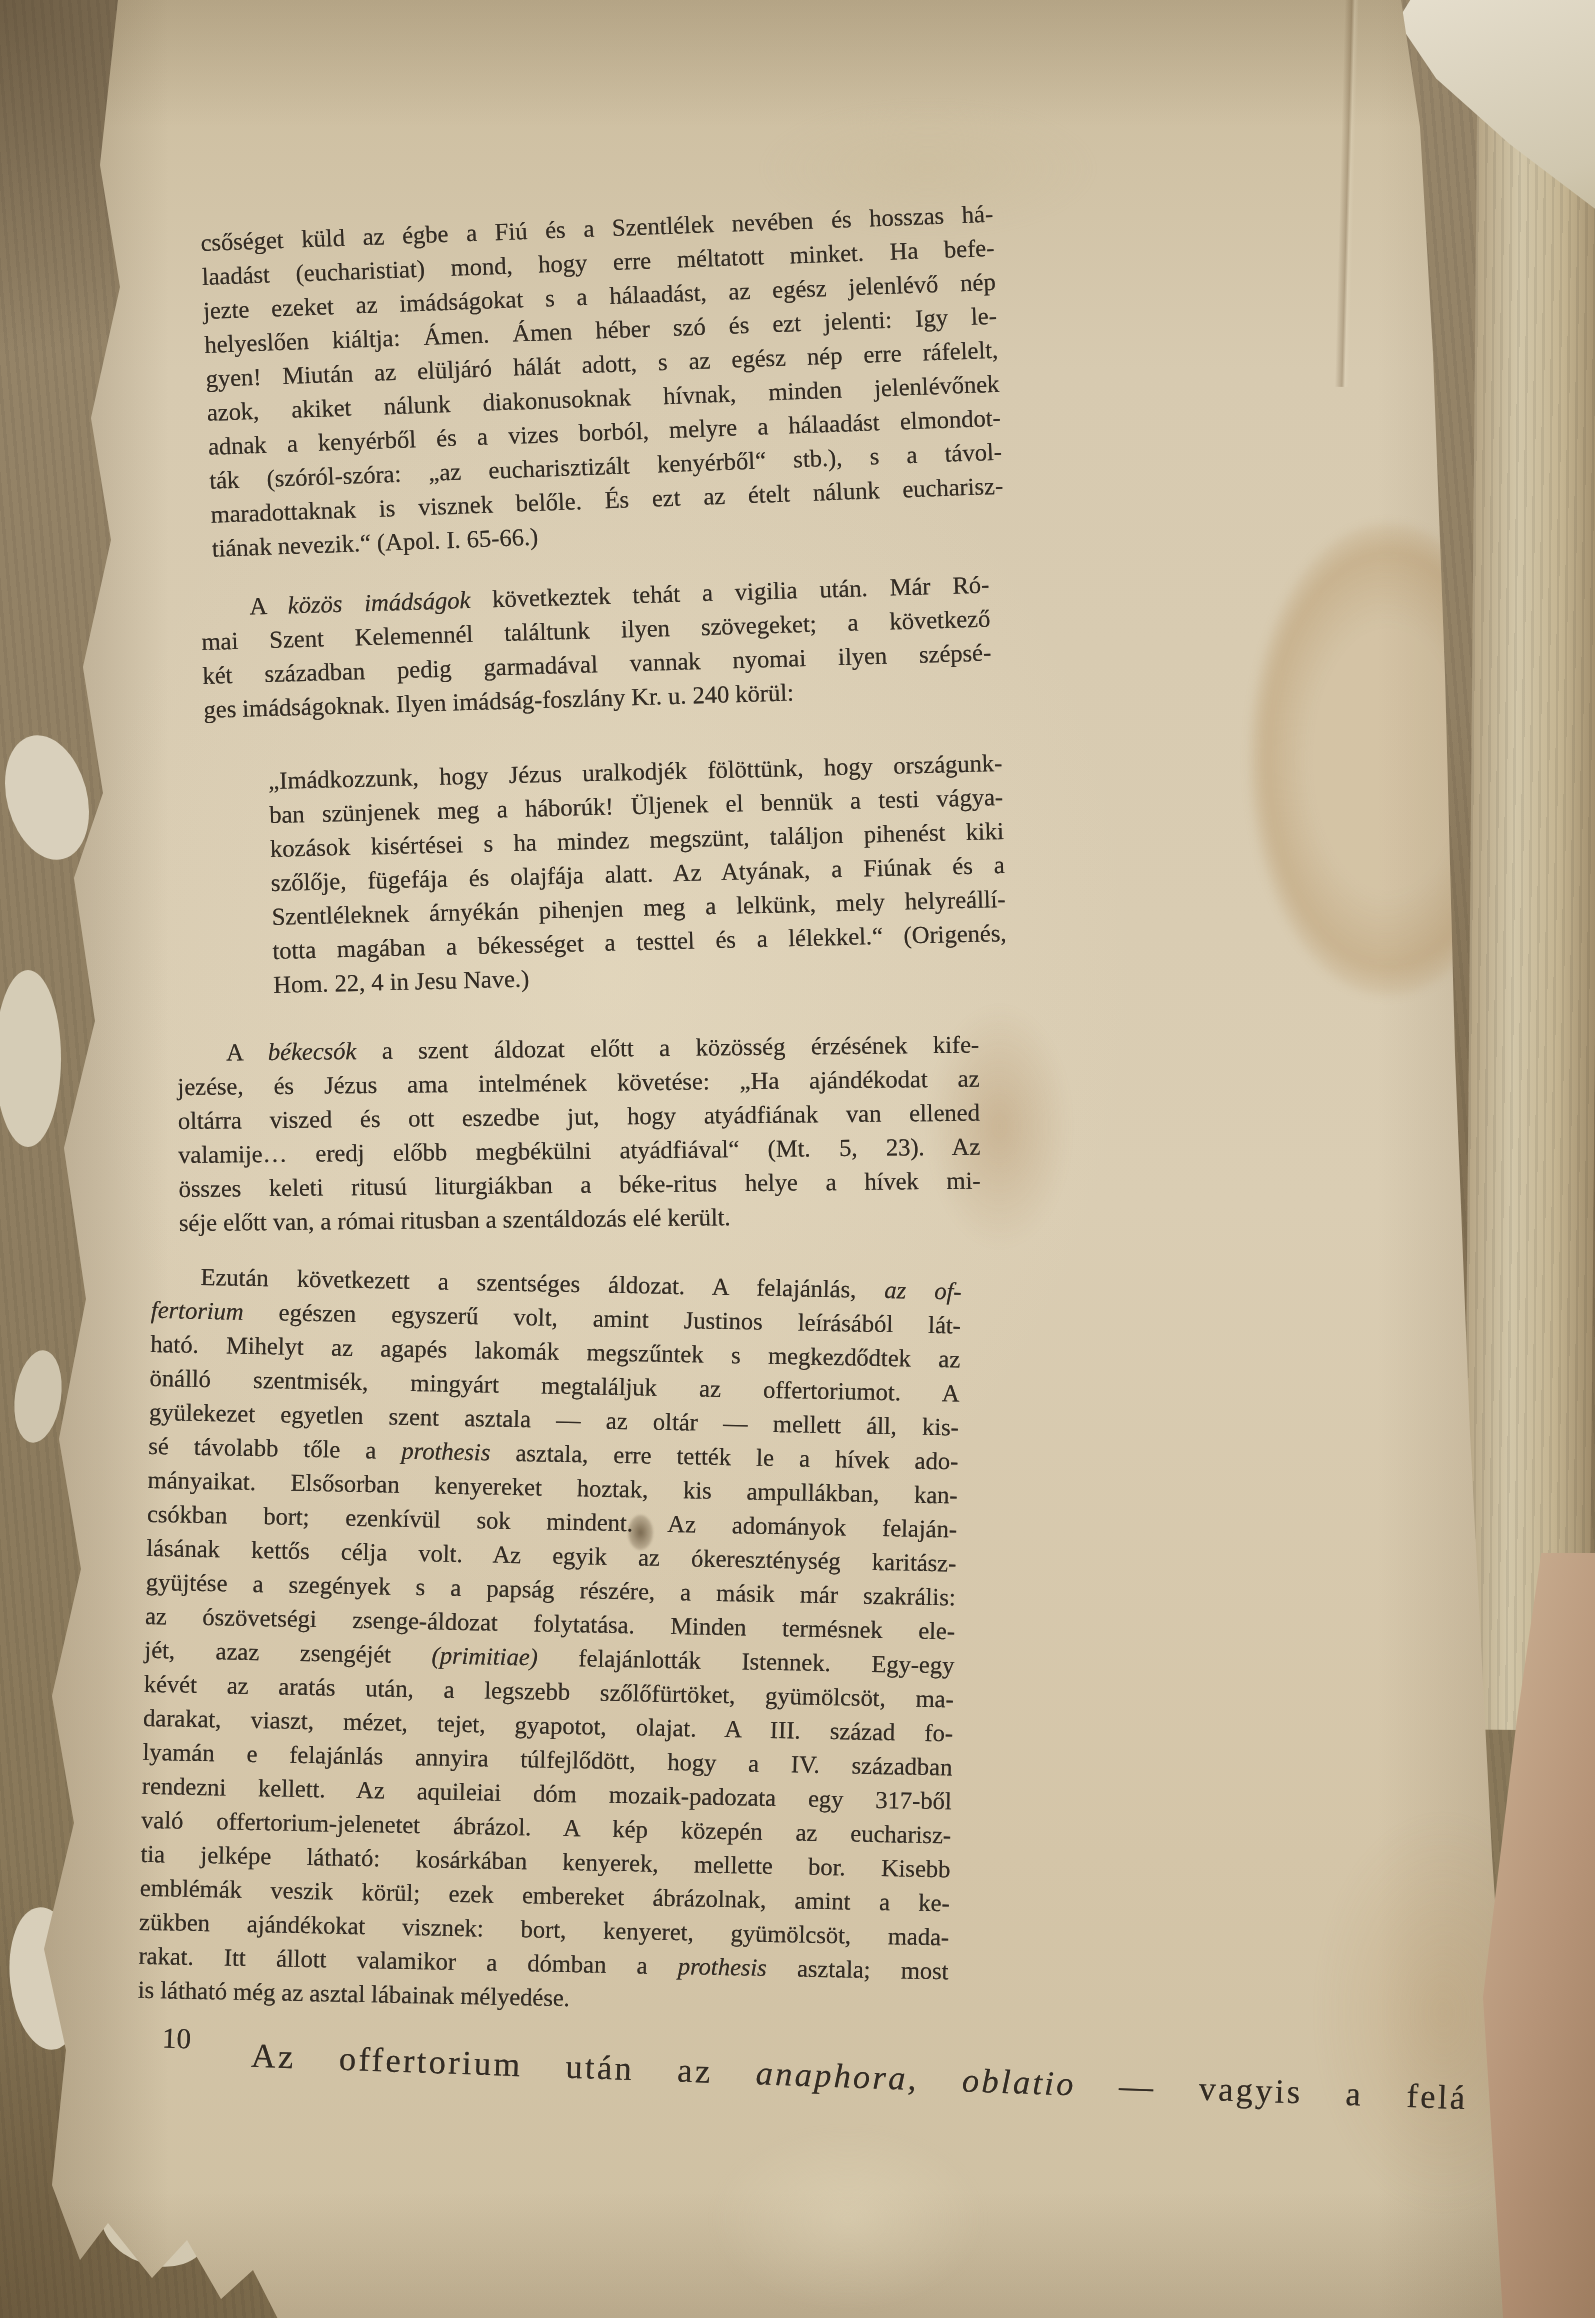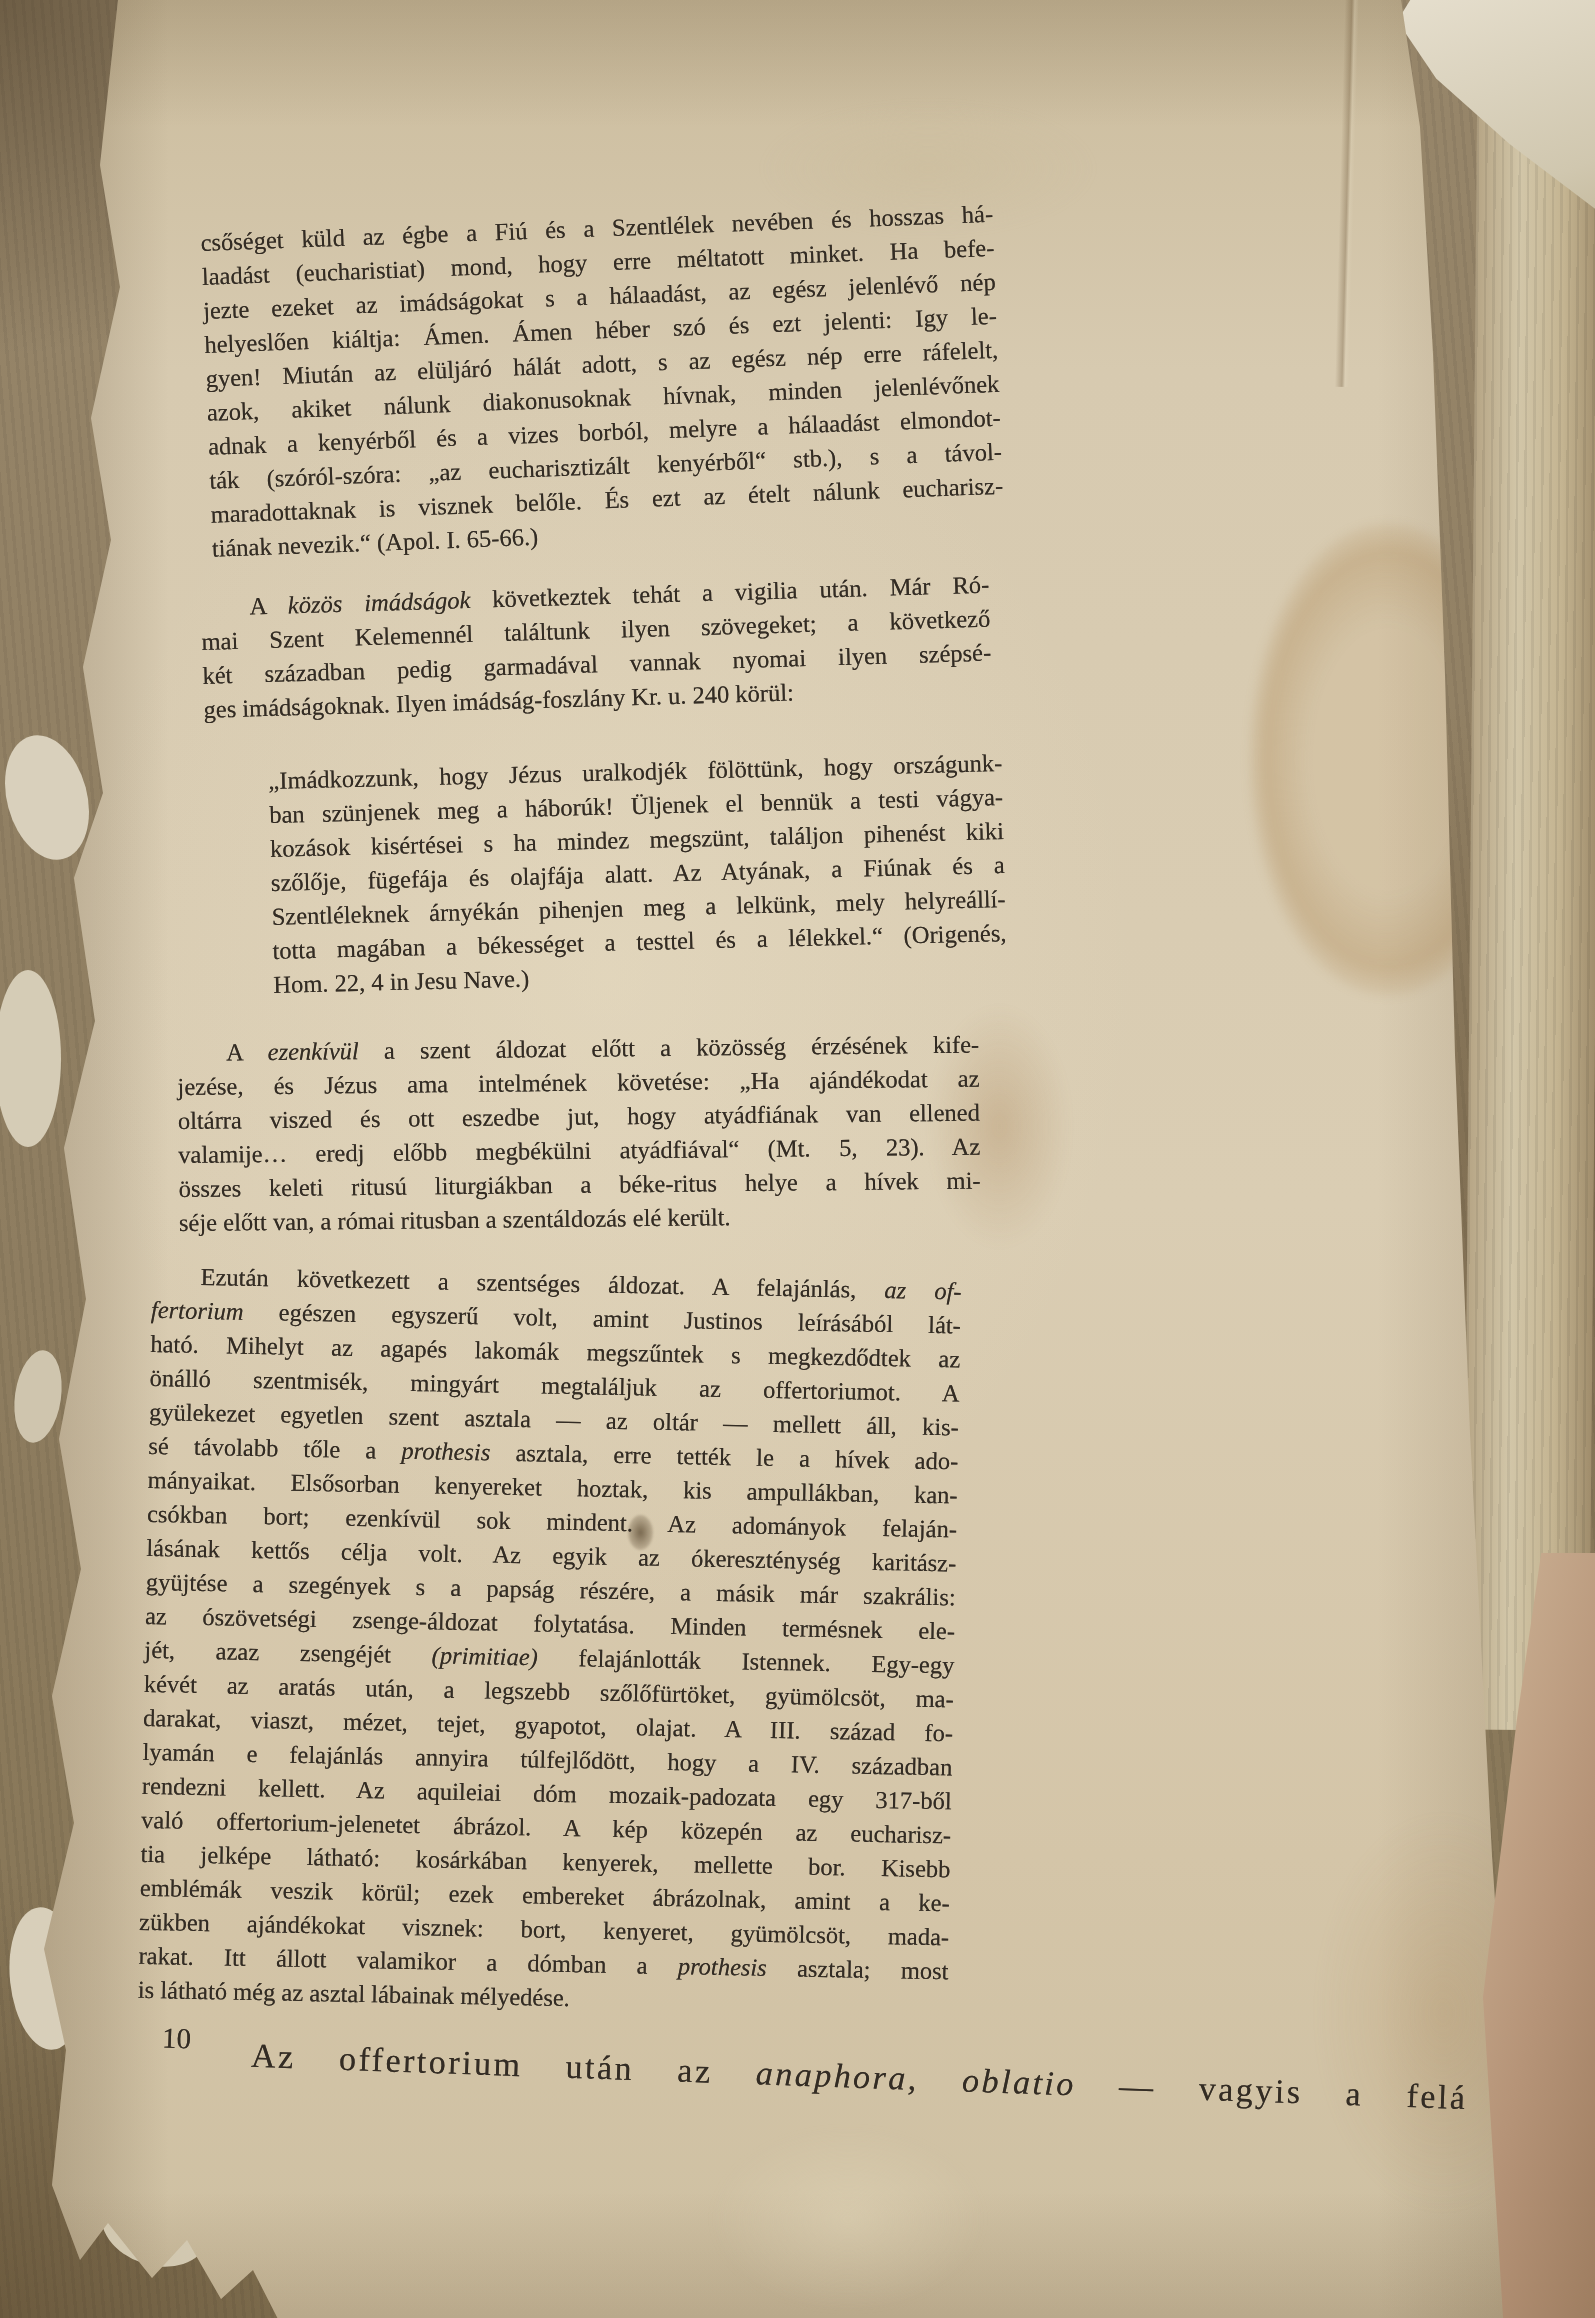--- a/index.html
+++ b/index.html
@@ -120,21 +120,21 @@
     <div class="para" id="q1">
         <div class="line"><span>„Imádkozzunk, hogy Jézus uralkodjék fölöttünk, hogy országunk-</span></div>
         <div class="line"><span>ban szünjenek meg a háborúk! Üljenek el bennük a testi vágya-</span></div>
         <div class="line"><span>kozások kisértései s ha mindez megszünt, találjon pihenést kiki</span></div>
         <div class="line"><span>szőlője, fügefája és olajfája alatt. Az Atyának, a Fiúnak és a</span></div>
         <div class="line"><span>Szentléleknek árnyékán pihenjen meg a lelkünk, mely helyreállí-</span></div>
         <div class="line"><span>totta magában a békességet a testtel és a lélekkel.“ (Origenés,</span></div>
         <div class="line"><span>Hom. 22, 4 in Jesu Nave.)</span></div>
       </div>
     <div class="para indent-first" id="p3">
-        <div class="line"><span>A </span><span class="em">ezenkívül</span><span> a szent áldozat előtt a közösség érzésének kife-</span></div>
+        <div class="line"><span>A </span><span class="em">békecsók</span><span> a szent áldozat előtt a közösség érzésének kife-</span></div>
         <div class="line"><span>jezése, és Jézus ama intelmének követése: „Ha ajándékodat az</span></div>
         <div class="line"><span>oltárra viszed és ott eszedbe jut, hogy atyádfiának van ellened</span></div>
         <div class="line"><span>valamije… eredj előbb megbékülni atyádfiával“ (Mt. 5, 23). Az</span></div>
         <div class="line"><span>összes keleti ritusú liturgiákban a béke-ritus helye a hívek mi-</span></div>
         <div class="line"><span>séje előtt van, a római ritusban a szentáldozás elé került.</span></div>
       </div>
     <div class="para indent-first" id="p4">
         <div class="line"><span>Ezután következett a szentséges áldozat. A felajánlás, </span><span class="em">az of-</span></div>
         <div class="line"><span class="em">fertorium</span><span> egészen egyszerű volt, amint Justinos leírásából lát-</span></div>
         <div class="line"><span>ható. Mihelyt az agapés lakomák megszűntek s megkezdődtek az</span></div>

